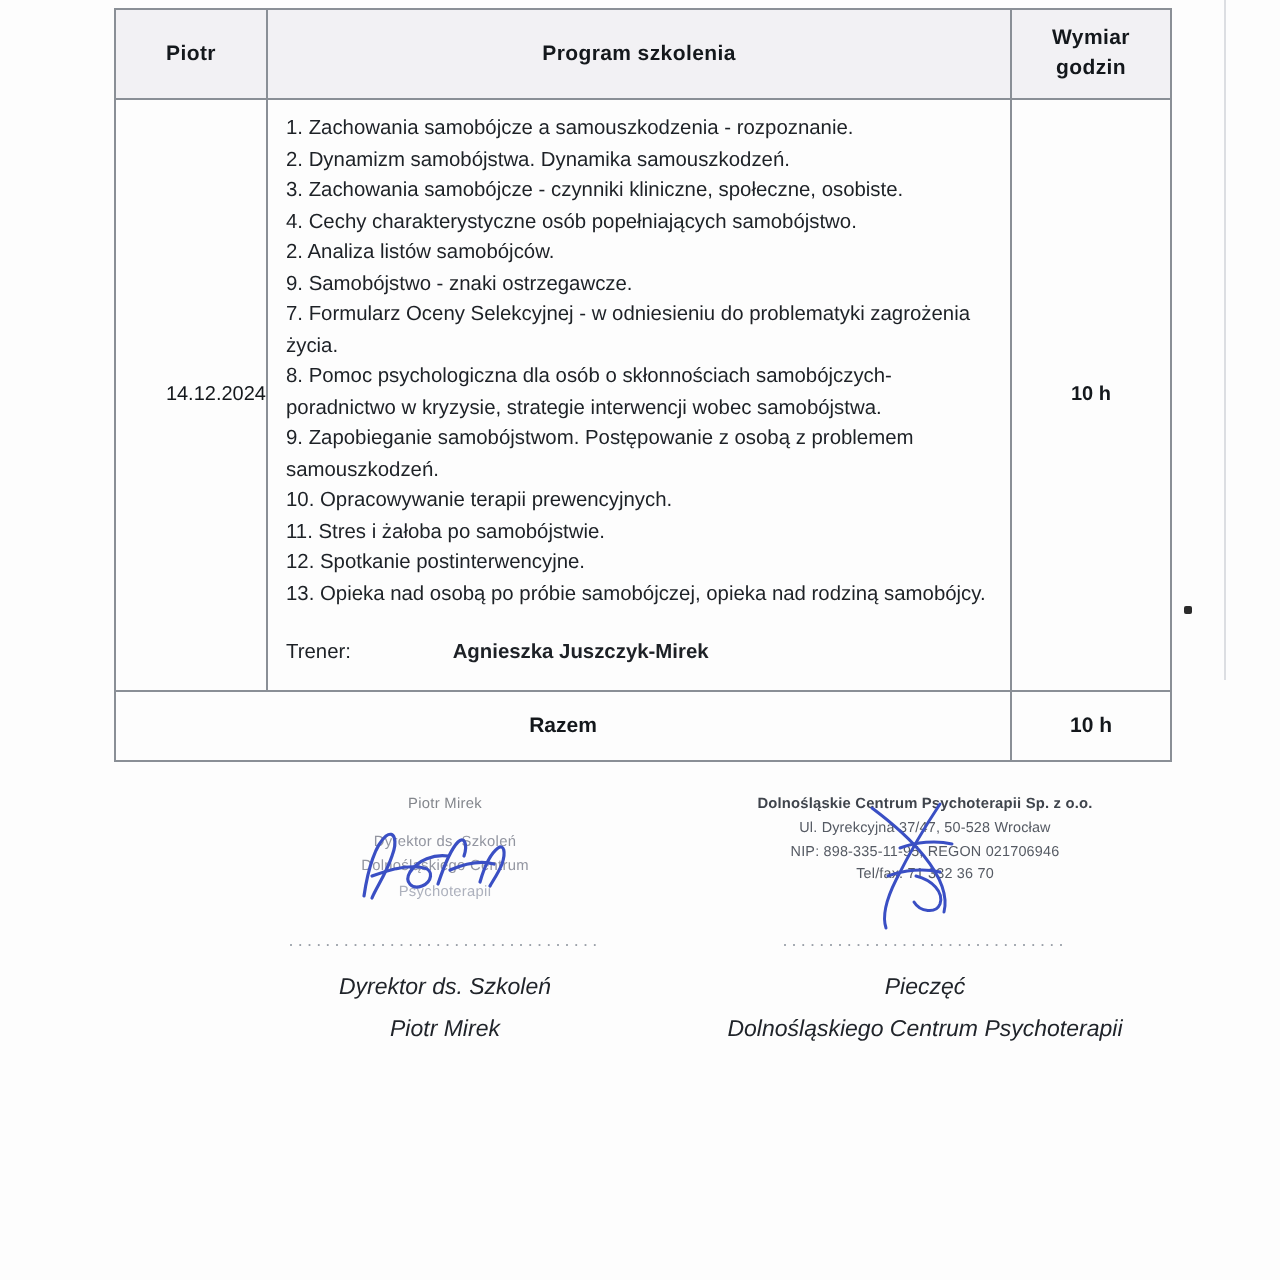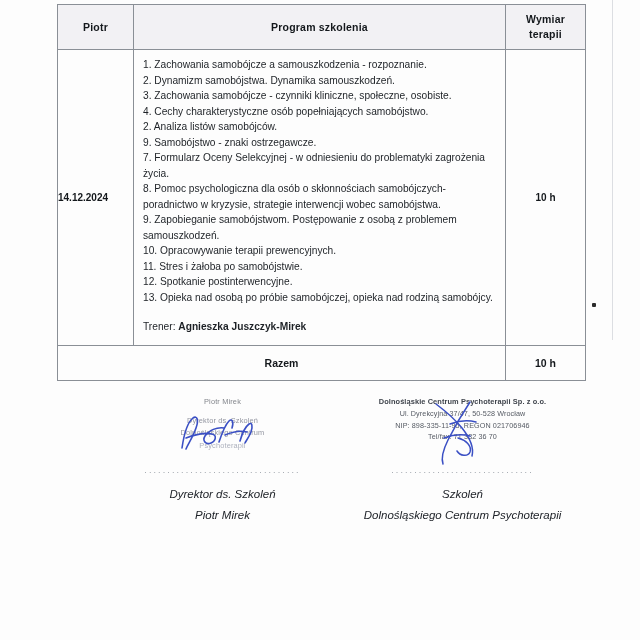--- a/index.html
+++ b/index.html
@@ -46,44 +46,44 @@
     font-size: 10.5px;
     font-weight: bold;
     text-align: center;
     height: 44px;
     letter-spacing: .2px;
     color: #14181c;
   }
   thead th .two-line { line-height: 1.45; }
 
   td.cell-date {
-    text-align: left;
+    text-align: right;
     font-size: 10px;
-    font-weight: bold;
+    font-weight: normal;
     color: #14181c;
   }
   td.cell-hours {
     text-align: center;
     font-size: 10px;
     font-weight: bold;
     color: #14181c;
   }
   td.cell-program {
     padding: 7px 9px 10px 9px;
     font-size: 10.2px;
     line-height: 1.52;
     color: #1d2126;
     text-align: left;
   }
   .prog-item { margin: 0; }
   .trainer-line {
     margin-top: 14px;
     font-size: 10.2px;
   }
-  .trainer-name { font-weight: bold; }
+  .trainer-name { font-weight: bold; margin-left: 48px; }
 
   tfoot td.cell-total {
     text-align: center;
     font-size: 10.5px;
     font-weight: bold;
     height: 34px;
     color: #14181c;
   }
 
   
@@ -188,21 +188,21 @@
         <col class="col-prog">
         <col class="col-hours">
     </colgroup>
     <thead>
       <tr>
         <th>Piotr</th>
         <th>Program szkolenia</th>
         <th>
           <div class="two-line">
             <div>Wymiar</div>
-            <div>terapii</div>
+            <div>godzin</div>
           </div>
         </th>
       </tr>
     </thead>
     <tbody>
       <tr>
         <td class="cell-date">14.12.2024</td>
         <td class="cell-program">
           <div>
             <div class="prog-item">1. Zachowania samobójcze a samouszkodzenia - rozpoznanie.</div>
@@ -277,19 +277,19 @@
             <path d="M50 30 C 58 27, 68 26, 76 28"></path>
             <path d="M44 44 C 52 41, 62 40, 70 42"></path>
             <path d="M58 44 C 66 46, 72 52, 70 58 C 68 63, 60 62, 57 57"></path>
           </g>
         </svg>
       </div>
 
       <div class="dots">...............................</div>
 
       <div class="caption">
-        <div>Szkoleń</div>
+        <div>Pieczęć</div>
         <div>Dolnośląskiego Centrum Psychoterapii</div>
       </div>
     </div>
 
   </div>
 </div>
 
 </body></html>

